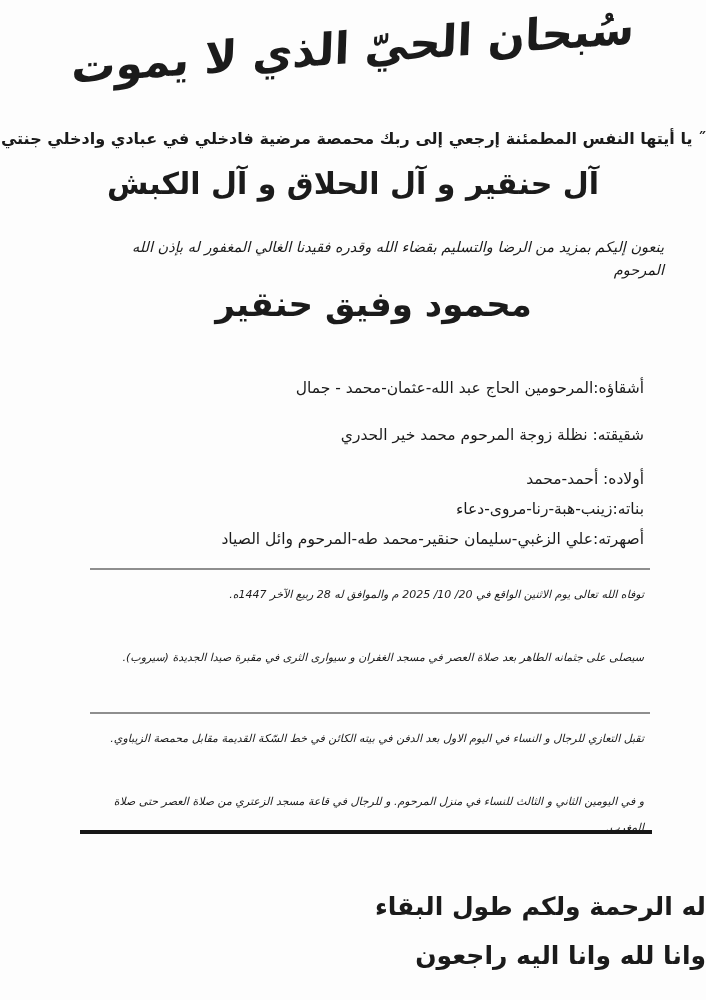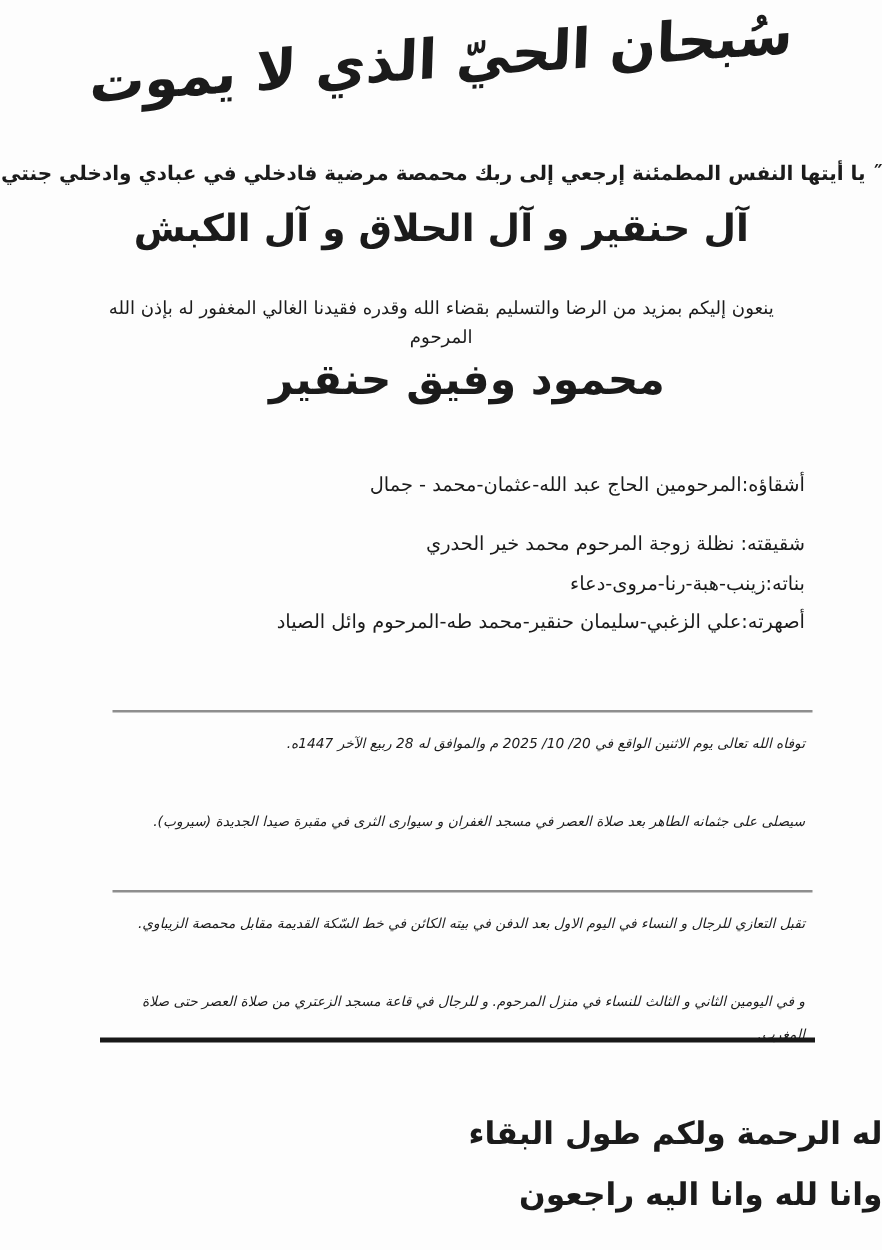--- a/index.html
+++ b/index.html
@@ -35,42 +35,42 @@
   .families {
     position: absolute;
     top: 166px; left: 0; right: 0;
     text-align: center;
     font-size: 30px;
     font-weight: bold;
   }
   .announcement {
     position: absolute;
     top: 236px; left: 42px; right: 42px;
-    text-align: center;
     font-size: 14.5px;
     line-height: 23px;
+    font-style: italic;
   }
   .deceased-name {
     position: absolute;
     top: 284px; left: 0; right: 0;
     text-align: center;
     font-size: 34px;
     font-weight: bold;
     padding-left: 41px;
   }
   .relatives {
     position: absolute;
     top: 376px; right: 62px; left: 58px;
     font-size: 15.5px;
     line-height: 24px;
     text-align: right;
   }
   .relative-line { margin: 0; }
   .mb-lg { margin-bottom: 23px; }
-  .mb-sm { margin-bottom: 8px; }
+  .mb-sm { margin-bottom: 20px; }
   .mb-xs { margin-bottom: 6px; }
   .rule-thin {
     position: absolute;
     left: 90px; width: 560px; height: 2px;
     background: #8e8e8e;
   }
   .rule1 { top: 568px; }
   .rule2 { top: 712px; }
   .rule-thick {
     position: absolute;
@@ -113,20 +113,21 @@
   <div class="announcement">
     <div>ينعون إليكم بمزيد من الرضا والتسليم بقضاء الله وقدره فقيدنا الغالي المغفور له بإذن الله</div>
     <div>المرحوم</div>
   </div>
 
   <div class="deceased-name">محمود وفيق حنقير</div>
 
   <div class="relatives">
     <p class="relative-line mb-lg">أشقاؤه:المرحومين الحاج عبد الله-عثمان-محمد - جمال</p>
     <p class="relative-line mb-sm">شقيقته: نظلة زوجة المرحوم  محمد خير الحدري</p>
+    <p class="relative-line mb-xs">أولاده: أحمد-محمد</p>
     <p class="relative-line mb-xs">بناته:زينب-هبة-رنا-مروى-دعاء</p>
     <p class="relative-line">أصهرته:علي الزغبي-سليمان حنقير-محمد طه-المرحوم وائل الصياد</p>
   </div>
 
   <div class="rule-thin rule1"></div>
 
   <div class="para date-para">توفاه الله تعالى يوم الاثنين الواقع في  20/ 10/ 2025 م والموافق له  28 ربيع الآخر 1447ه.</div>
 
   <div class="para burial-para">سيصلى على جثمانه الطاهر بعد صلاة العصر في مسجد الغفران و سيوارى الثرى في مقبرة صيدا الجديدة (سيروب).</div>
 

